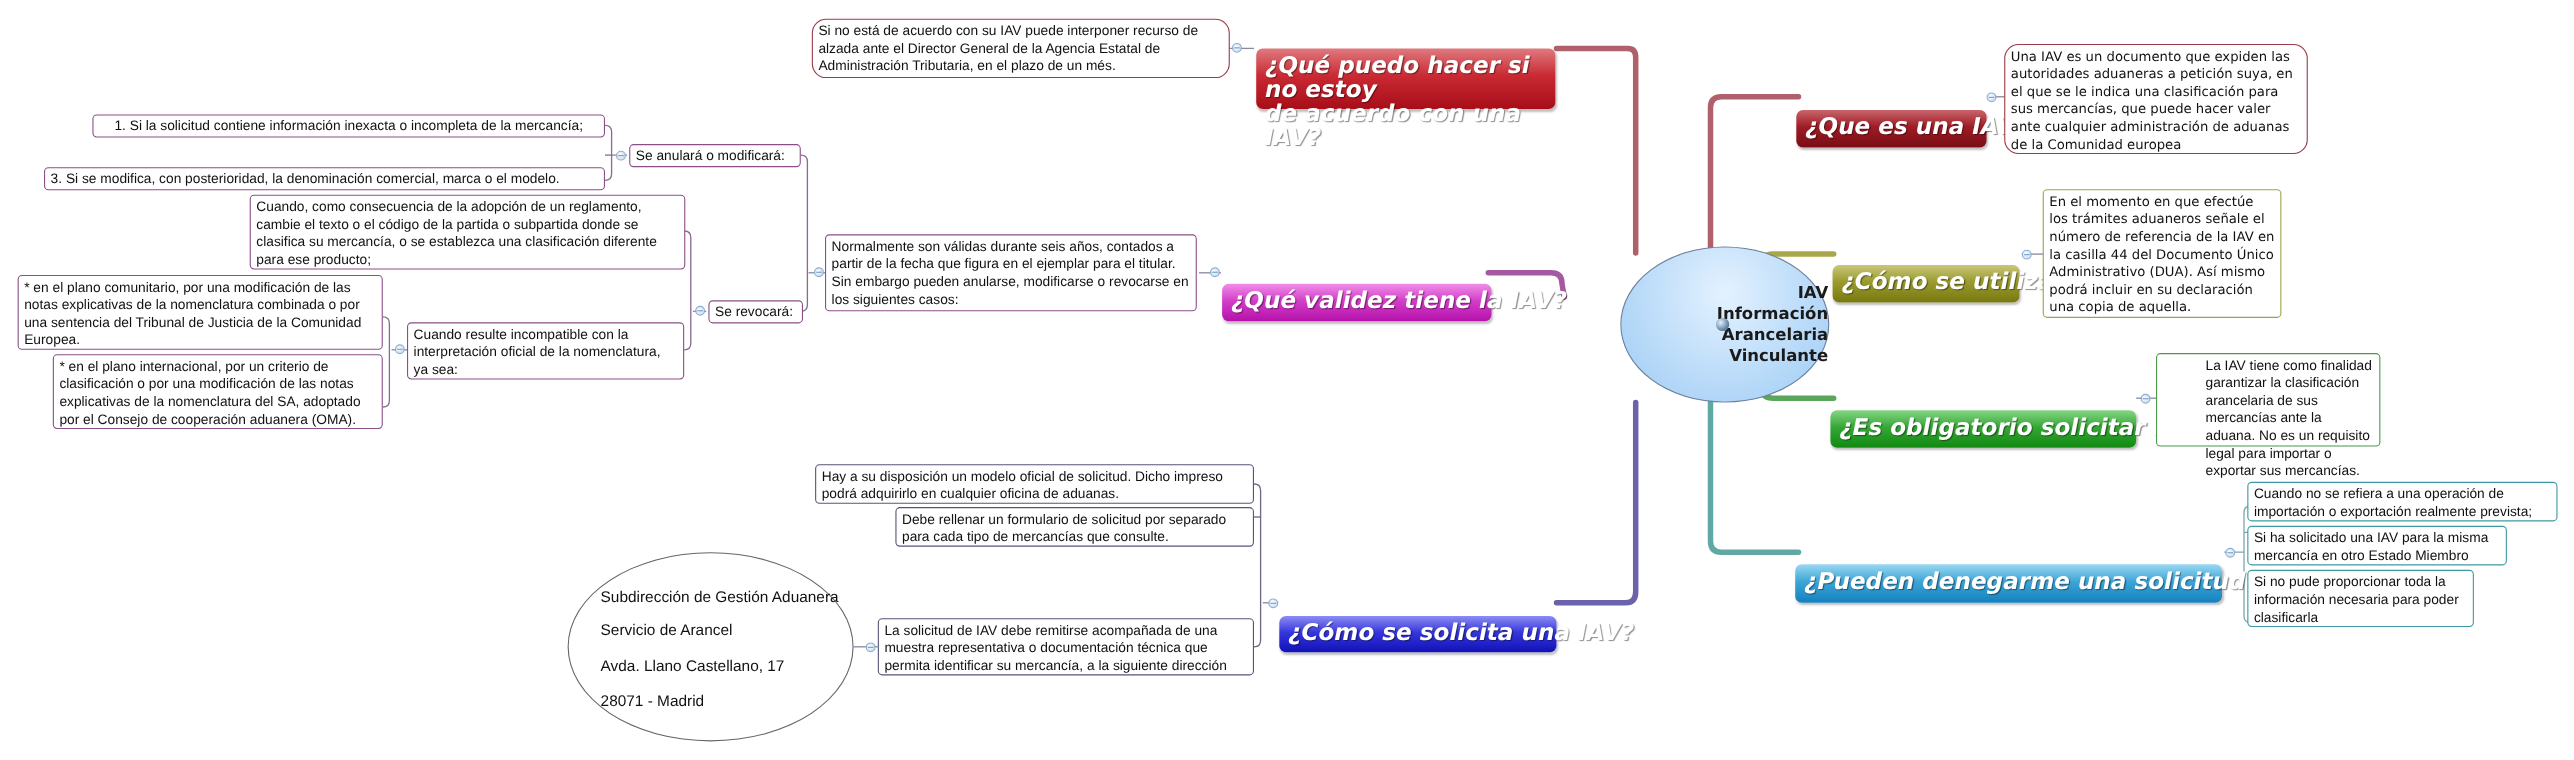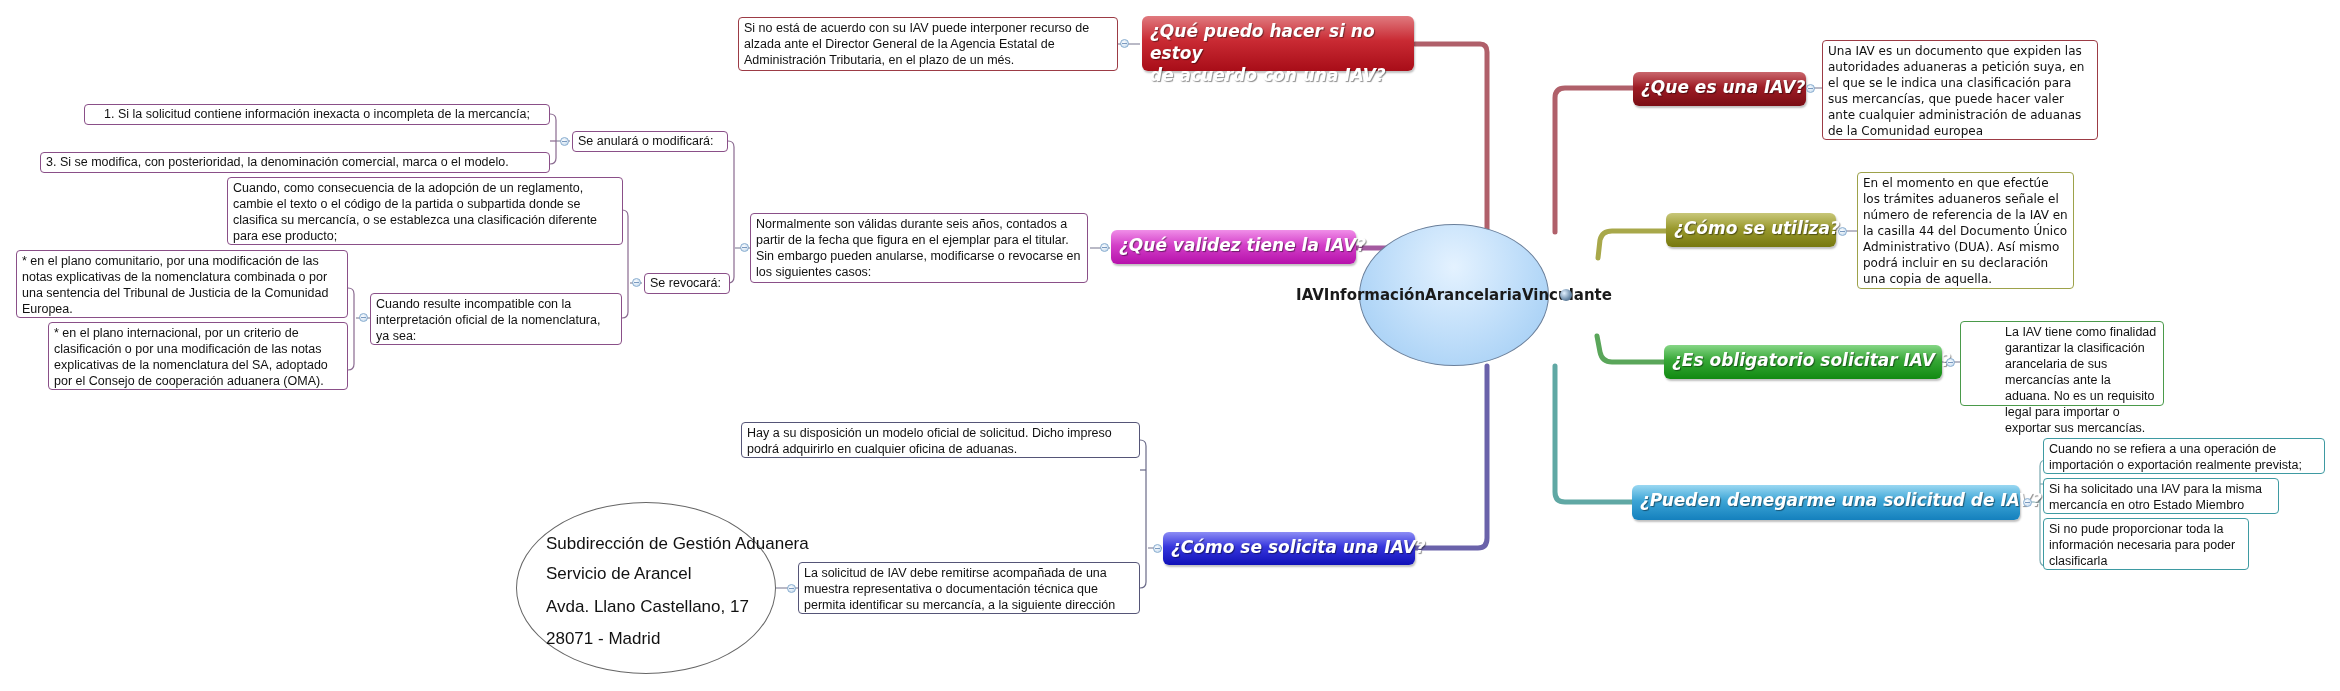--- a/index.html
+++ b/index.html
@@ -3,50 +3,50 @@
 <meta charset="utf-8">
 <style>
   html, body { margin:0; padding:0; background:#ffffff; }
   body { width:2340px; height:691px; position:relative; overflow:hidden;
          font-family:"DejaVu Sans", "Liberation Sans", sans-serif; }
   #canvas { position:absolute; left:0; top:0; width:2340px; height:691px; }
   svg.lines { position:absolute; left:0; top:0; }
   .box { position:absolute; background:#fff; border:1px solid; border-radius:4px;
          font-size:12.5px; line-height:16px; color:#111; padding:2px 5px; box-sizing:border-box;
          font-family:"Liberation Sans", sans-serif; }
-  .b-red { border-color:#9c3b45; }
+  .b-red { border-color:#9c3b45;border-radius:13px; }
   .b-purple { border-color:#8a4f88; }
   .b-olive { border-color:#9da24a; }
   .b-green { border-color:#4a9a4a; }
   .b-teal { border-color:#3e9aa2; }
   .b-blue { border-color:#555577; }
   .topic { position:absolute; border-radius:6px; color:#fff; font-weight:bold; font-style:italic;
-           font-family:"DejaVu Sans", sans-serif; font-size:17px; line-height:24px;
+           font-family:"DejaVu Sans", sans-serif; font-size:21px; line-height:24px;
            text-shadow:1px 1px 1px rgba(0,0,0,0.45); padding:3px 8px; box-sizing:border-box;
-           box-shadow:1px 2px 2px rgba(0,0,0,0.25); white-space:nowrap; }
+           box-shadow:1px 2px 2px rgba(0,0,0,0.25); white-space:nowrap;margin-top:28px; }
   .t-red1 { background:linear-gradient(#e07a7f 0%, #c92a33 45%, #a80d18 100%); }
   .t-red2 { background:linear-gradient(#c9666c 0%, #9e1c25 45%, #7a0d14 100%); }
   .t-magenta { background:linear-gradient(#f08ee8 0%, #d33fc8 45%, #b611ab 100%); }
   .t-olive { background:linear-gradient(#c8c77a 0%, #9a9a2e 45%, #77780f 100%); }
   .t-green { background:linear-gradient(#86d686 0%, #36a736 45%, #118a11 100%); }
   .t-teal { background:linear-gradient(#9ad8f2 0%, #3da5d6 45%, #1480bd 100%); }
   .t-blue { background:linear-gradient(#8d8df5 0%, #3636dd 45%, #1111b8 100%); }
-  .center { position:absolute; left:1359px; top:224px; width:190px; height:142px; border-radius:50%;
+  .center { position:absolute; left:1473px; top:224px; width:190px; height:142px; border-radius:50%;
             background:radial-gradient(ellipse at 50% 30%, #e4f2ff 0%, #bcdcf9 55%, #9ccaf3 100%);
-            border:1px solid #6a7f9a; box-sizing:border-box; display:flex; flex-direction:row;
-            align-items:center; justify-content:center; text-align:center; }
+            border:1px solid #6a7f9a; box-sizing:border-box; display:flex; flex-direction:column;
+            align-items:flex-end; justify-content:center; text-align:center; }
   .center span { font-family:"DejaVu Sans", sans-serif; font-weight:bold; font-size:15px; line-height:19px; color:#1a1a1a; }
   .globe { position:absolute; left:1560px; top:289px; width:12px; height:12px; border-radius:50%;
            background:radial-gradient(circle at 35% 35%, #e0f0ff, #6a8aa8 60%, #3c5570); }
   .knob { position:absolute; width:9px; height:9px; border-radius:50%;
           background:radial-gradient(circle at 40% 40%, #ffffff, #b9d2ea); border:1px solid #8aaed0; box-sizing:border-box; }
   .knob::after { content:""; position:absolute; left:1px; right:1px; top:3px; height:1px; background:#7a9ac0; }
   .ellipse { position:absolute; left:516px; top:502px; width:260px; height:172px; border-radius:50%;
              border:1px solid #666; box-sizing:border-box; }
-  .addr { position:absolute; font-family:"Liberation Sans", sans-serif; font-size:17px; color:#111; }
+  .addr { position:absolute; font-family:"Liberation Sans", sans-serif; font-size:14px; color:#111; }
 </style>
 </head>
 <body>
 
 <div id="canvas">
 
   <svg class="lines" width="2340" height="691">
 
     <g fill="none" stroke-width="5" stroke-linecap="round">
       <path d="M1415 44 L1480 44 Q1487 44 1487 52 L1487 230" stroke="#b0606a"></path>
@@ -136,20 +136,23 @@
     <span>Normalmente son válidas durante seis años, contados a partir de la fecha que figura en el ejemplar para el titular. Sin embargo pueden anularse, modificarse o revocarse en los siguientes casos:</span>
   </div>
   <div class="knob" style="left:1100px;top:243px;"></div>
   <div class="topic t-magenta" style="left:1111px;top:230px;width:245px;height:34px;">
     <span>¿Qué validez tiene la IAV?</span>
   </div>
 
   <div class="box b-blue" style="left:741px;top:422px;width:399px;height:36px;">
     <span>Hay a su disposición un modelo oficial de solicitud. Dicho impreso podrá adquirirlo en cualquier oficina de aduanas.</span>
   </div>
+  <div class="box b-blue" style="left:814px;top:461px;width:326px;height:36px;">
+    <span>Debe rellenar un formulario de solicitud por separado para cada tipo de mercancías que consulte.</span>
+  </div>
   <div class="box b-blue" style="left:798px;top:562px;width:342px;height:52px;">
     <span>La solicitud de IAV debe remitirse acompañada de una muestra representativa o documentación técnica que permita identificar su mercancía, a la siguiente dirección</span>
   </div>
   <div class="knob" style="left:787px;top:584px;"></div>
   <div class="ellipse"></div>
   <div class="addr" style="left:546px;top:534px;">Subdirección de Gestión Aduanera</div>
   <div class="addr" style="left:546px;top:564px;">Servicio de Arancel</div>
   <div class="addr" style="left:546px;top:597px;">Avda. Llano Castellano, 17</div>
   <div class="addr" style="left:546px;top:629px;">28071 - Madrid</div>
   <div class="knob" style="left:1153px;top:544px;"></div>

